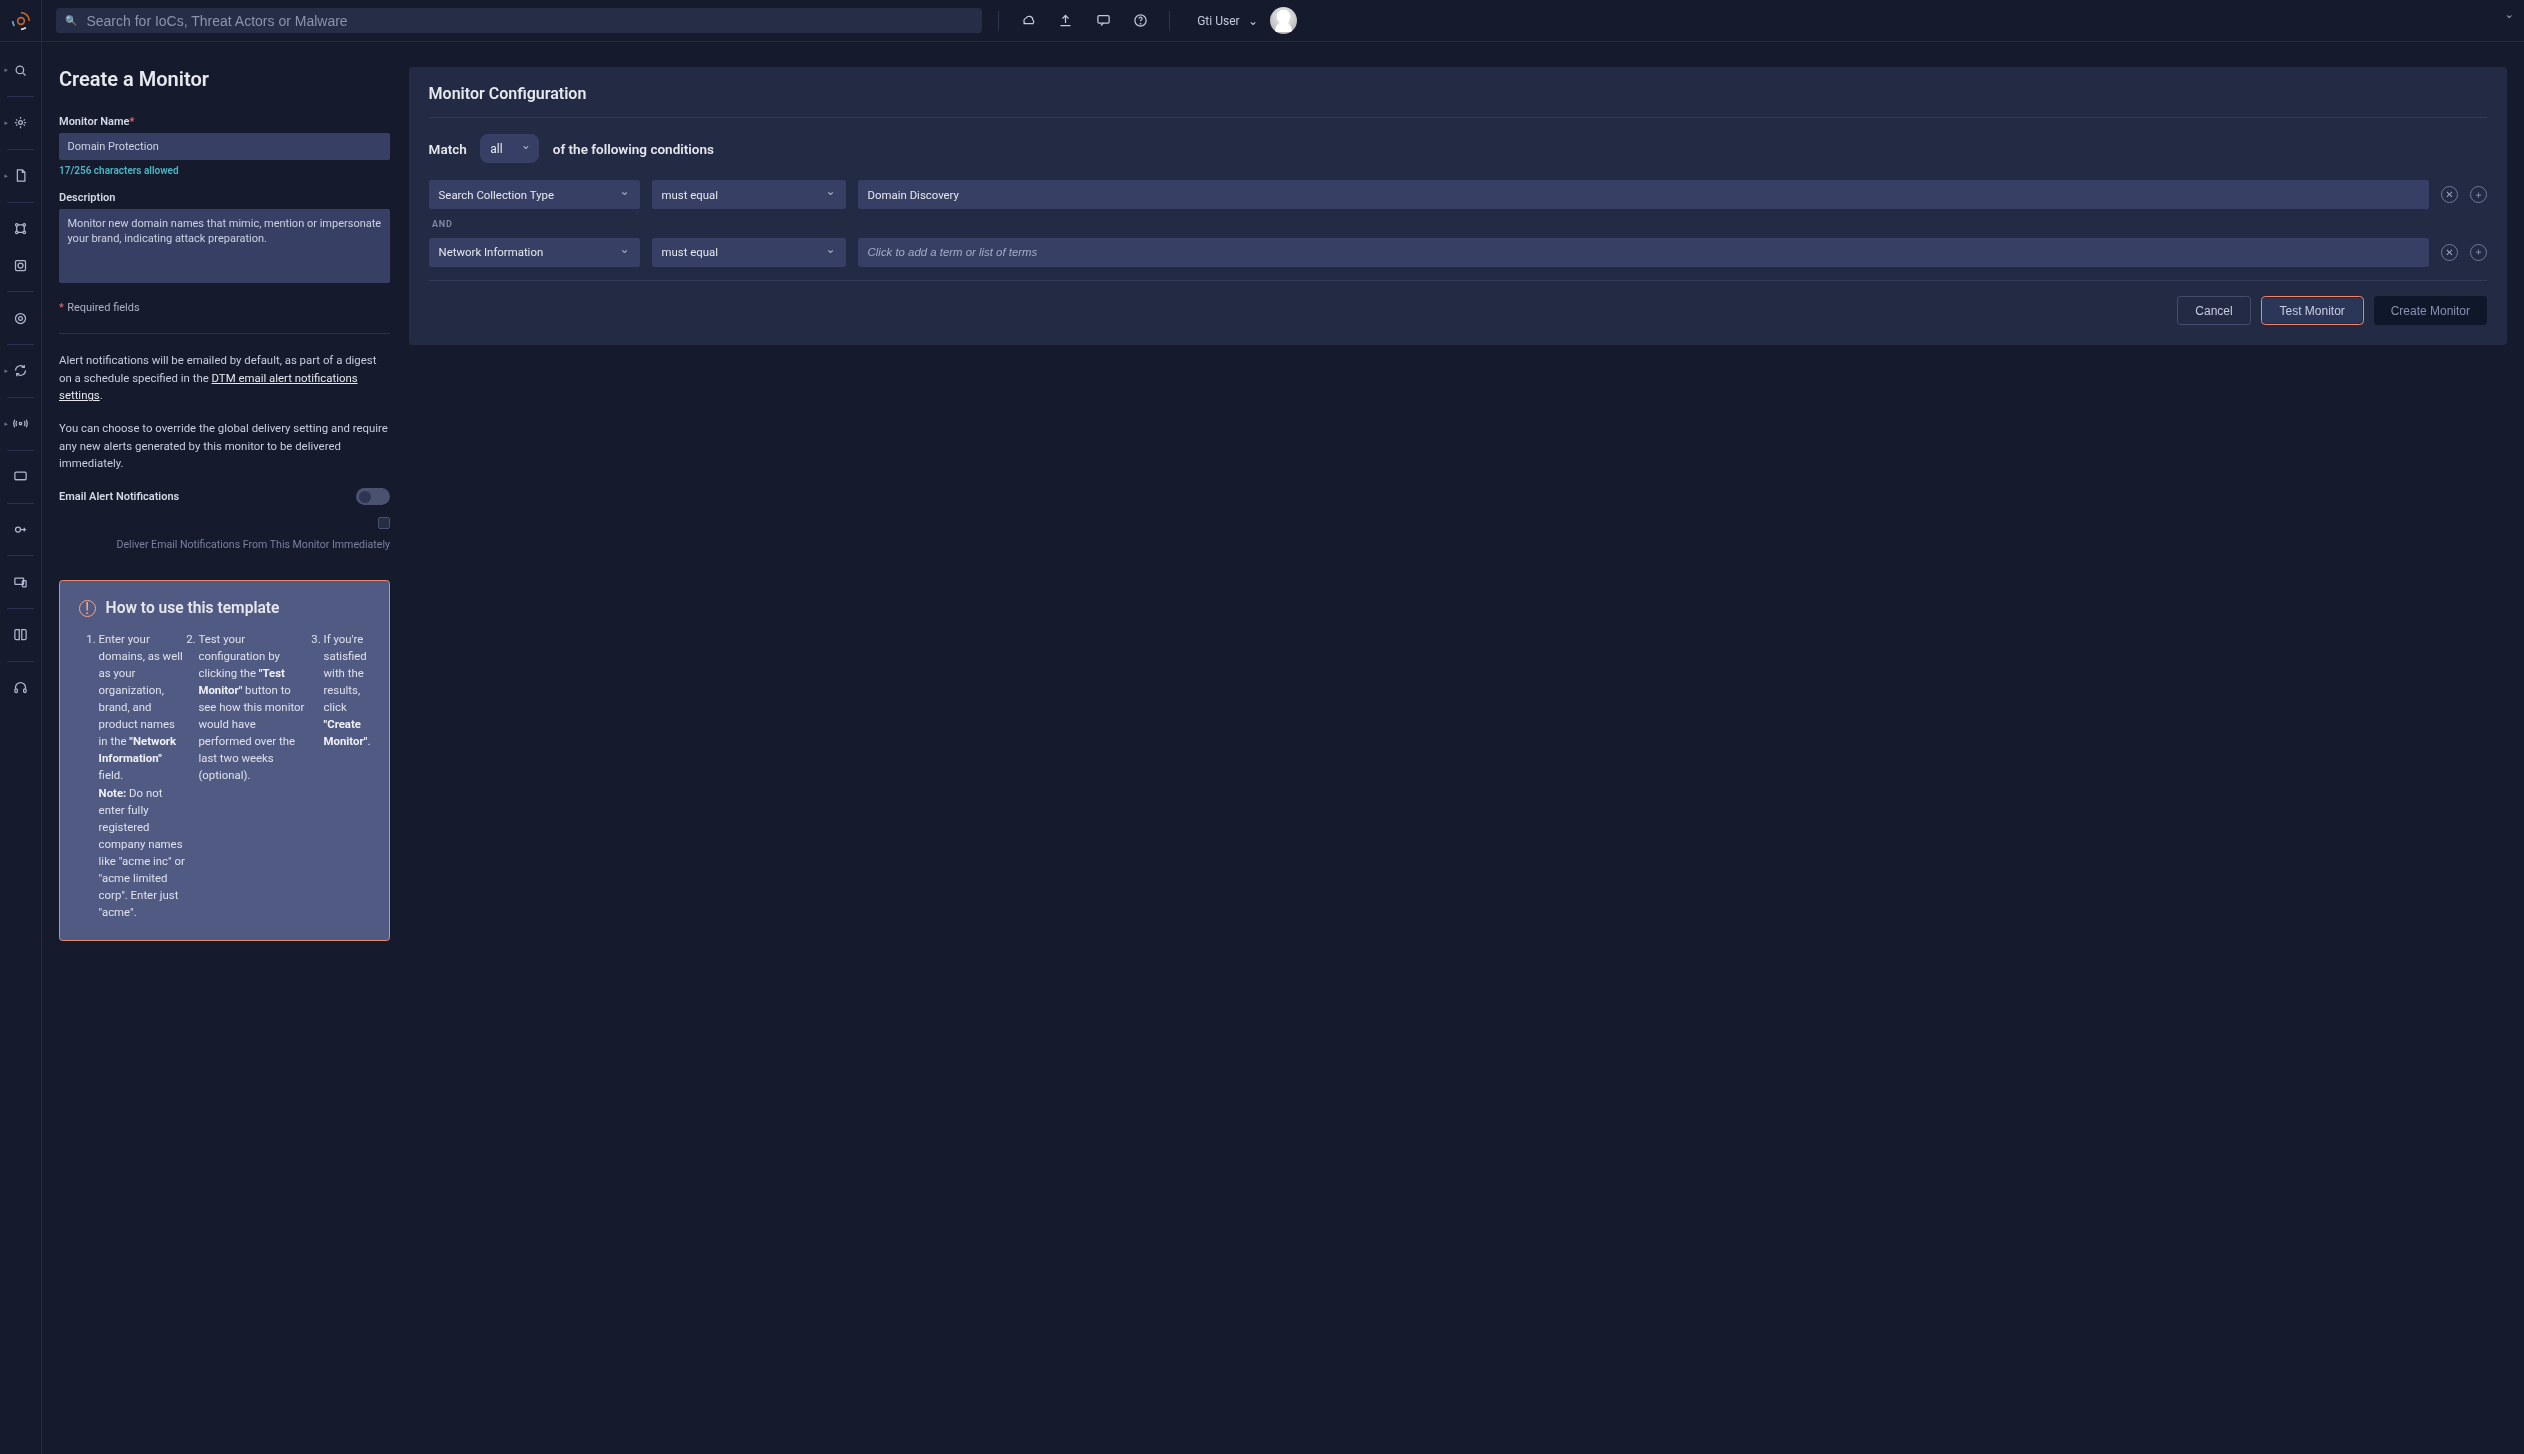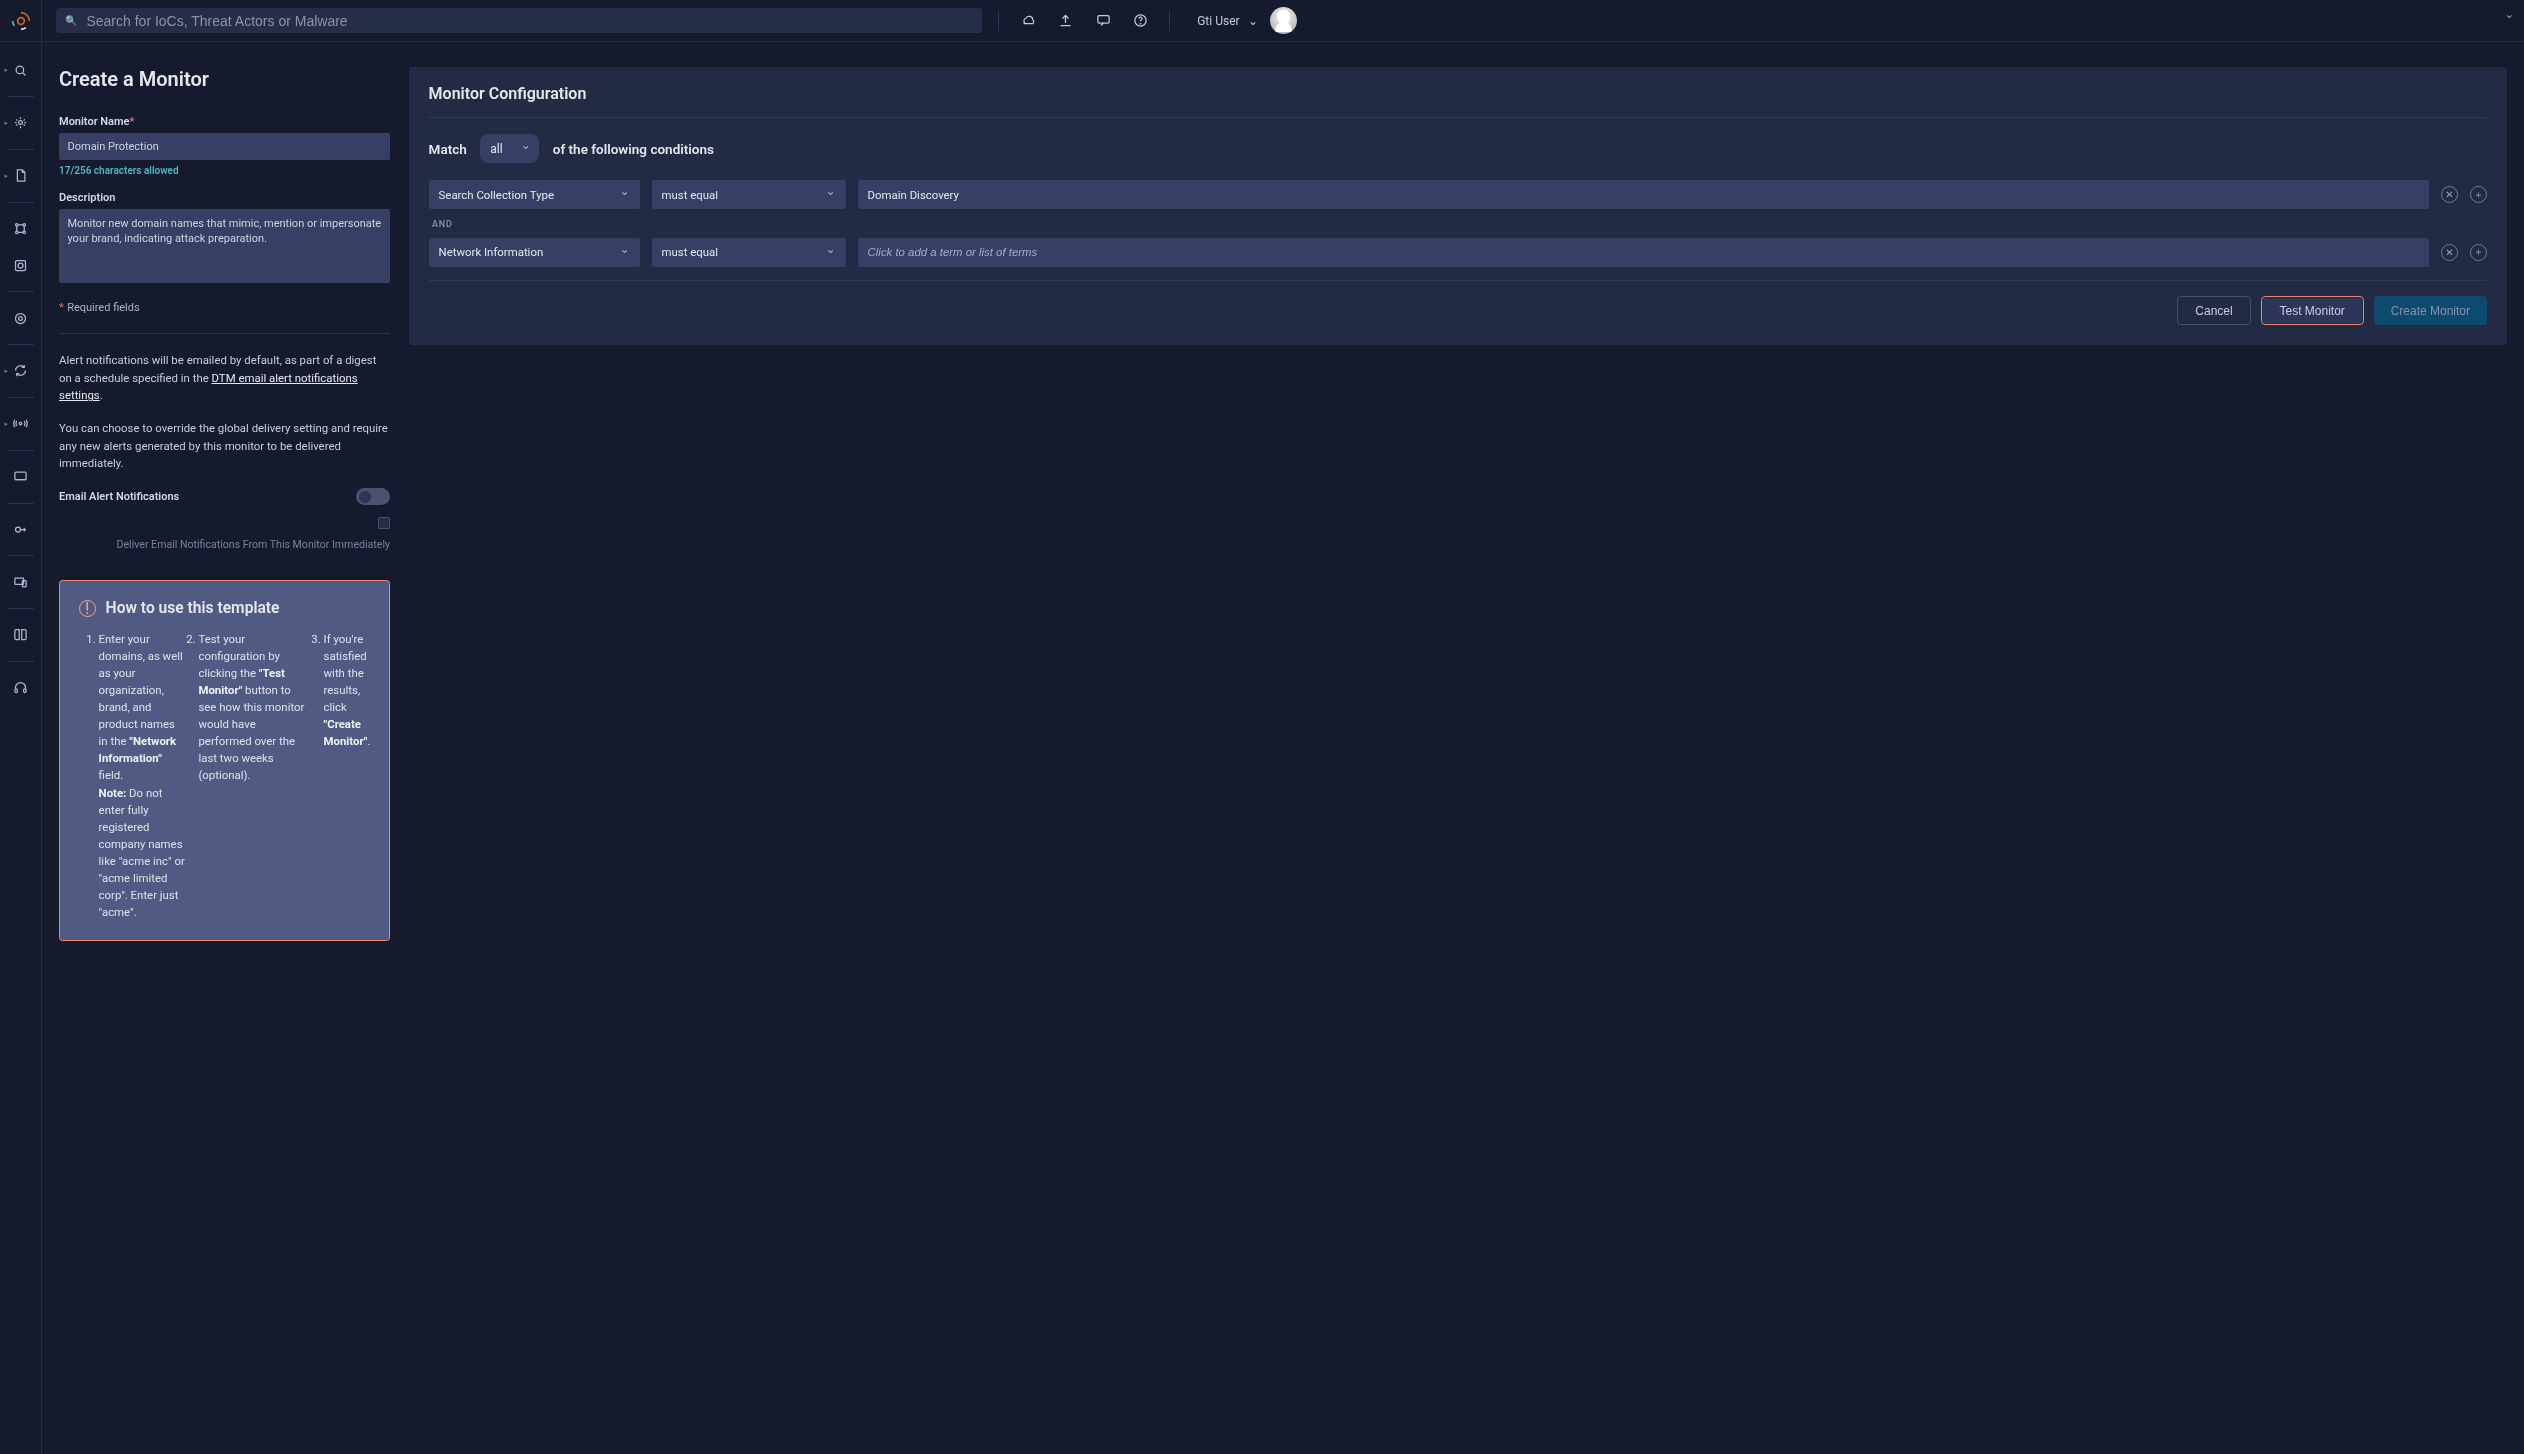--- a/index.html
+++ b/index.html
@@ -424,21 +424,21 @@
     cursor: pointer;
     border: none;
   }
   .btn-secondary {
     background: transparent;
     color: #c8cde0;
     border: 0.8px solid #454d6e;
   }
   .btn-test-outer { border:1.7px solid #ee876f; border-radius:4.2px; padding:0.8px; }
   .btn-primary {
-    background: #0c4a6e;
+    background: #0f172a;
     color: #8891b0;
     text-align: right;
   }
 </style>
 </head>
 <body>
 
 <div class="topbar">
   <div class="logo">
     <svg viewBox="0 0 24 24" fill="none" stroke="#c56428" stroke-width="2">

